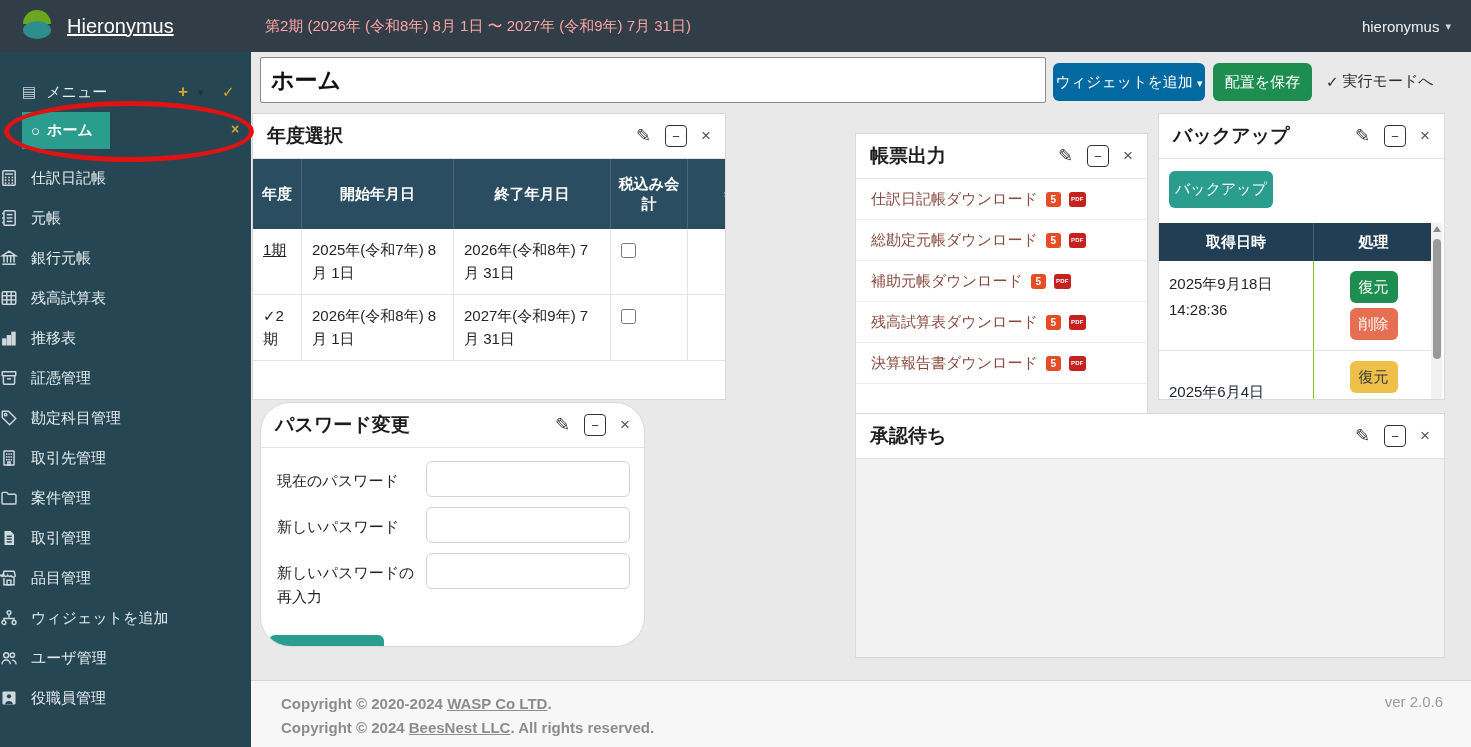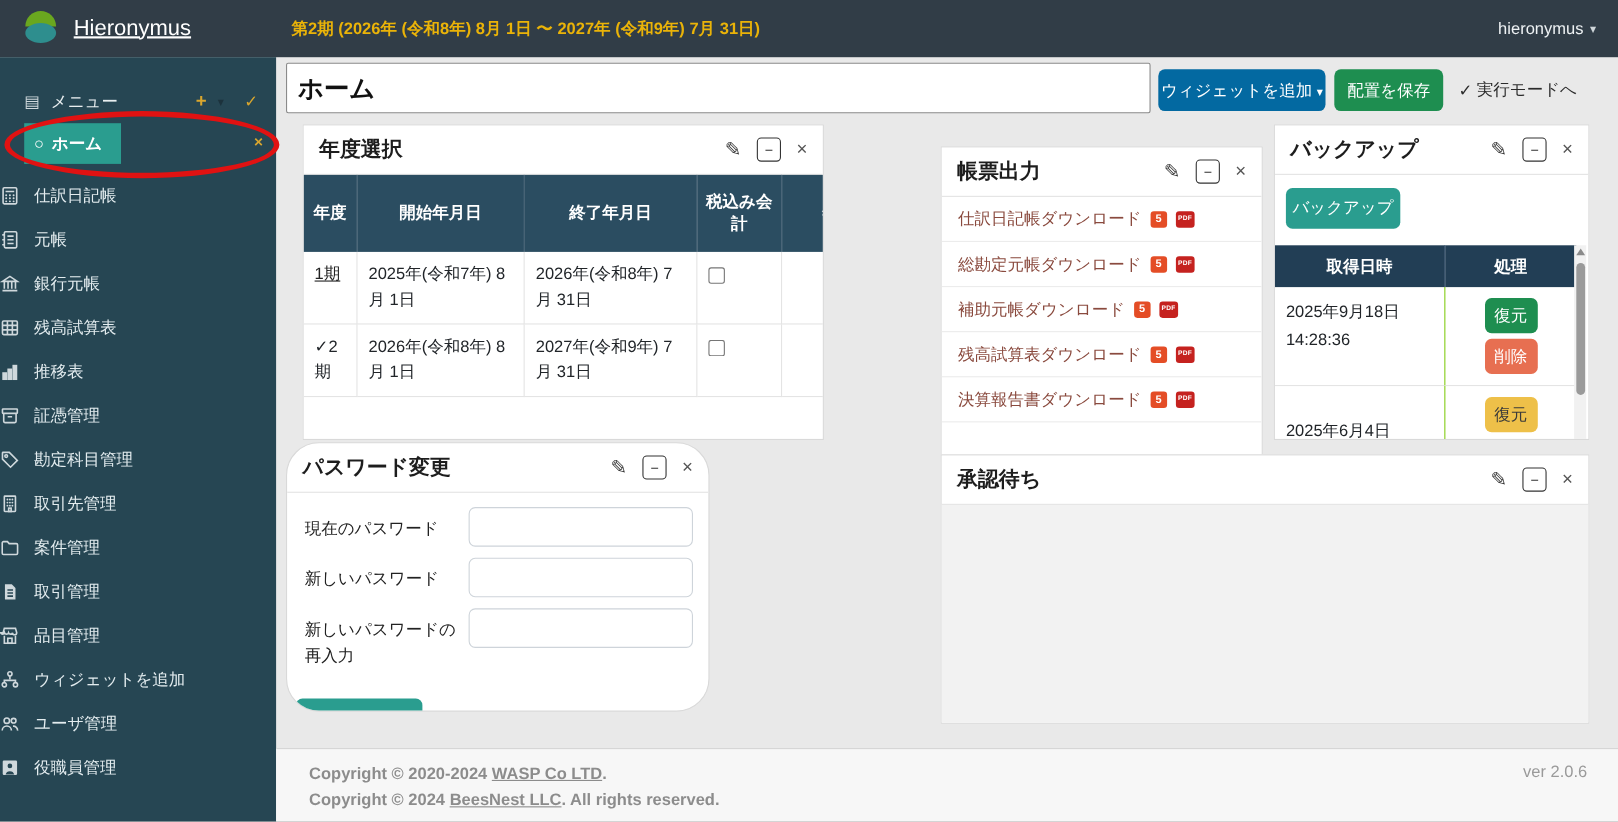--- a/index.html
+++ b/index.html
@@ -6,21 +6,21 @@
   html,body { background:#888; }
   .page {
     position:relative; width:1471px; height:747px; overflow:hidden;
     font-family:"Liberation Sans","DejaVu Sans",sans-serif;
     background:#e9e9e9; color:#212529;
   }
   
   .topbar { position:absolute; left:0; top:0; width:1471px; height:52px; background:#313d47; display:flex; align-items:center; }
   .brand { position:absolute; left:18px; top:7px; display:flex; align-items:center; gap:11px; }
   .brand-name { color:#fff; font-size:20px; text-decoration:underline; cursor:pointer; }
-  .period-text { position:absolute; left:265px; top:0; height:52px; display:flex; align-items:center; color:#eab308; font-size:15px;font-weight:bold; }
+  .period-text { position:absolute; left:265px; top:0; height:52px; display:flex; align-items:center; color:#fca5a5; font-size:15px; }
   .user-menu { position:absolute; right:20px; top:0; height:52px; display:flex; align-items:center; gap:6px; color:#eef2f4; font-size:15px; cursor:pointer; }
   .user-caret { font-size:11px; color:#cfd6da; }
   
   .sidebar { position:absolute; left:0; top:52px; width:251px; height:695px; background:#264653; }
   .menu-head { position:absolute; left:0; top:28px; width:251px; height:24px; display:flex; align-items:center; color:#e8eef0; font-size:15px; }
   .menu-head .mh-icon { margin-left:22px; margin-right:10px; color:#cfd8dc; font-size:15px; }
   .mh-plus { position:absolute; left:178px; color:#d9a62e; font-size:17px; font-weight:bold; cursor:pointer; }
   .mh-caret { position:absolute; left:198px; color:#1c323c; font-size:11px; cursor:pointer; }
   .mh-check { position:absolute; left:222px; color:#d9a62e; font-size:15px; font-weight:bold; cursor:pointer; }
   .home-row { position:absolute; left:0; top:60px; width:251px; height:37px; }
@@ -38,21 +38,21 @@
   .run-mode { position:absolute; left:1326px; top:72px; font-size:15px; color:#2b2b2b; cursor:pointer; display:flex; gap:4px; align-items:center; }
   .caret-sm { font-size:11px; }
   
   .card { position:absolute; background:#fff; border:1px solid #d9d9d9; overflow:hidden; }
   .card-head { height:45px; border-bottom:1px solid #e3e3e3; display:flex; align-items:center; padding:0 14px; }
   .card-title { font-size:19px; font-weight:bold; color:#1d1d1d; flex:1 1 auto; }
   .wicons { display:flex; align-items:center; gap:14px; }
   .wi-edit { font-size:18px; color:#3a3a3a; cursor:pointer; }
   .wi-collapse { width:22px; height:22px; border:1.6px solid #333; border-radius:4px; display:flex; align-items:center; justify-content:center; font-size:13px; color:#333; cursor:pointer; }
   .wi-close { font-size:17px; color:#555; cursor:pointer; }
-  .card-nendo { left:275px; top:113px; width:474px; height:287px; }
+  .card-nendo { left:252px; top:113px; width:474px; height:287px; }
   .card-reports { left:855px; top:113px; width:293px; height:287px;margin-top:20px; }
   .card-backup { left:1158px; top:113px; width:287px; height:287px; }
   .card-password { left:260px; top:402px; width:385px; height:245px;border-radius:30px; }
   .card-approval { left:855px; top:413px; width:590px; height:245px; }
   
   .ntable { position:absolute; left:0; top:45px; width:583px; }
   .nrow { display:grid; grid-template-columns:49px 152px 157px 77px 148px; }
   .nth { background:#2b4d61; color:#fff; font-weight:bold; font-size:15px; display:flex; align-items:center; justify-content:center; text-align:center; border-right:1px solid #4a6578; padding:4px; height:70px; line-height:1.35; }
   .nth:last-child { border-right:none; }
   .ntd { border-bottom:1px solid #e4e4e4; border-right:1px solid #e4e4e4; font-size:15px; padding:10px; line-height:1.5; display:flex; align-items:flex-start; }

